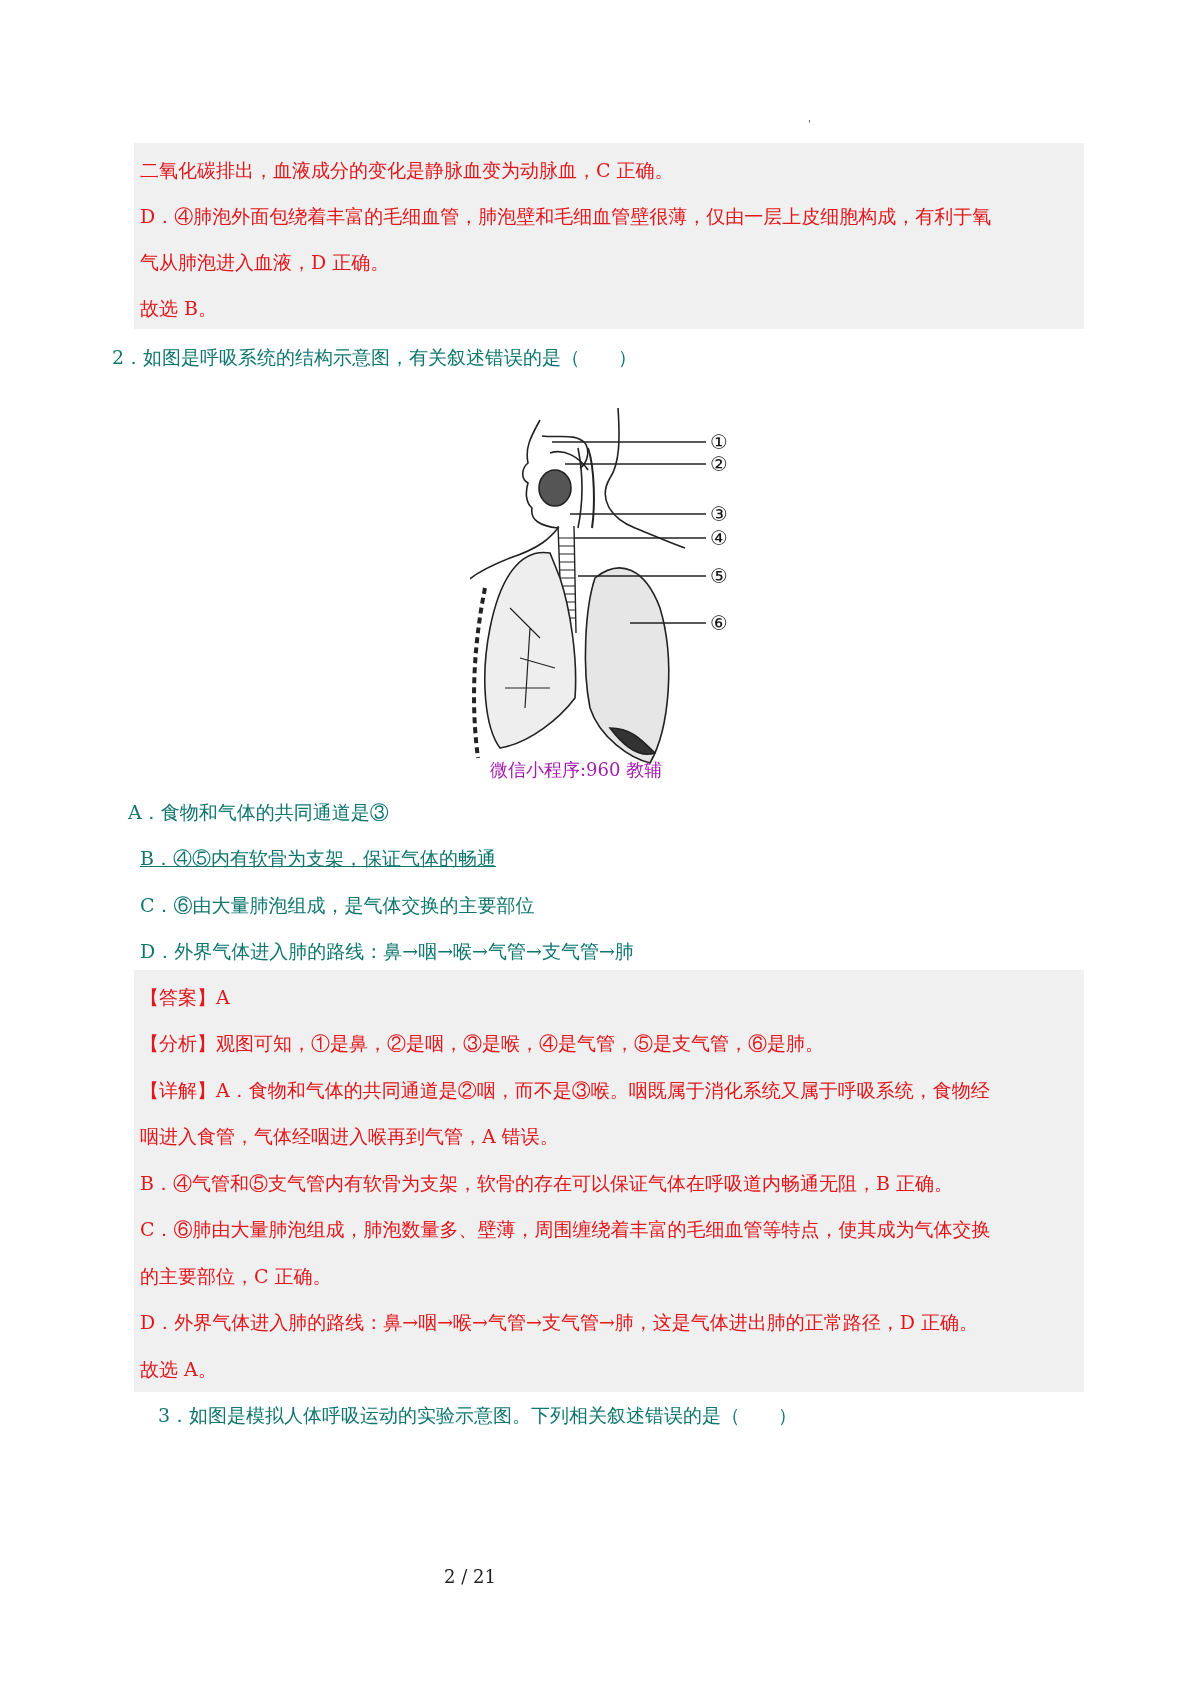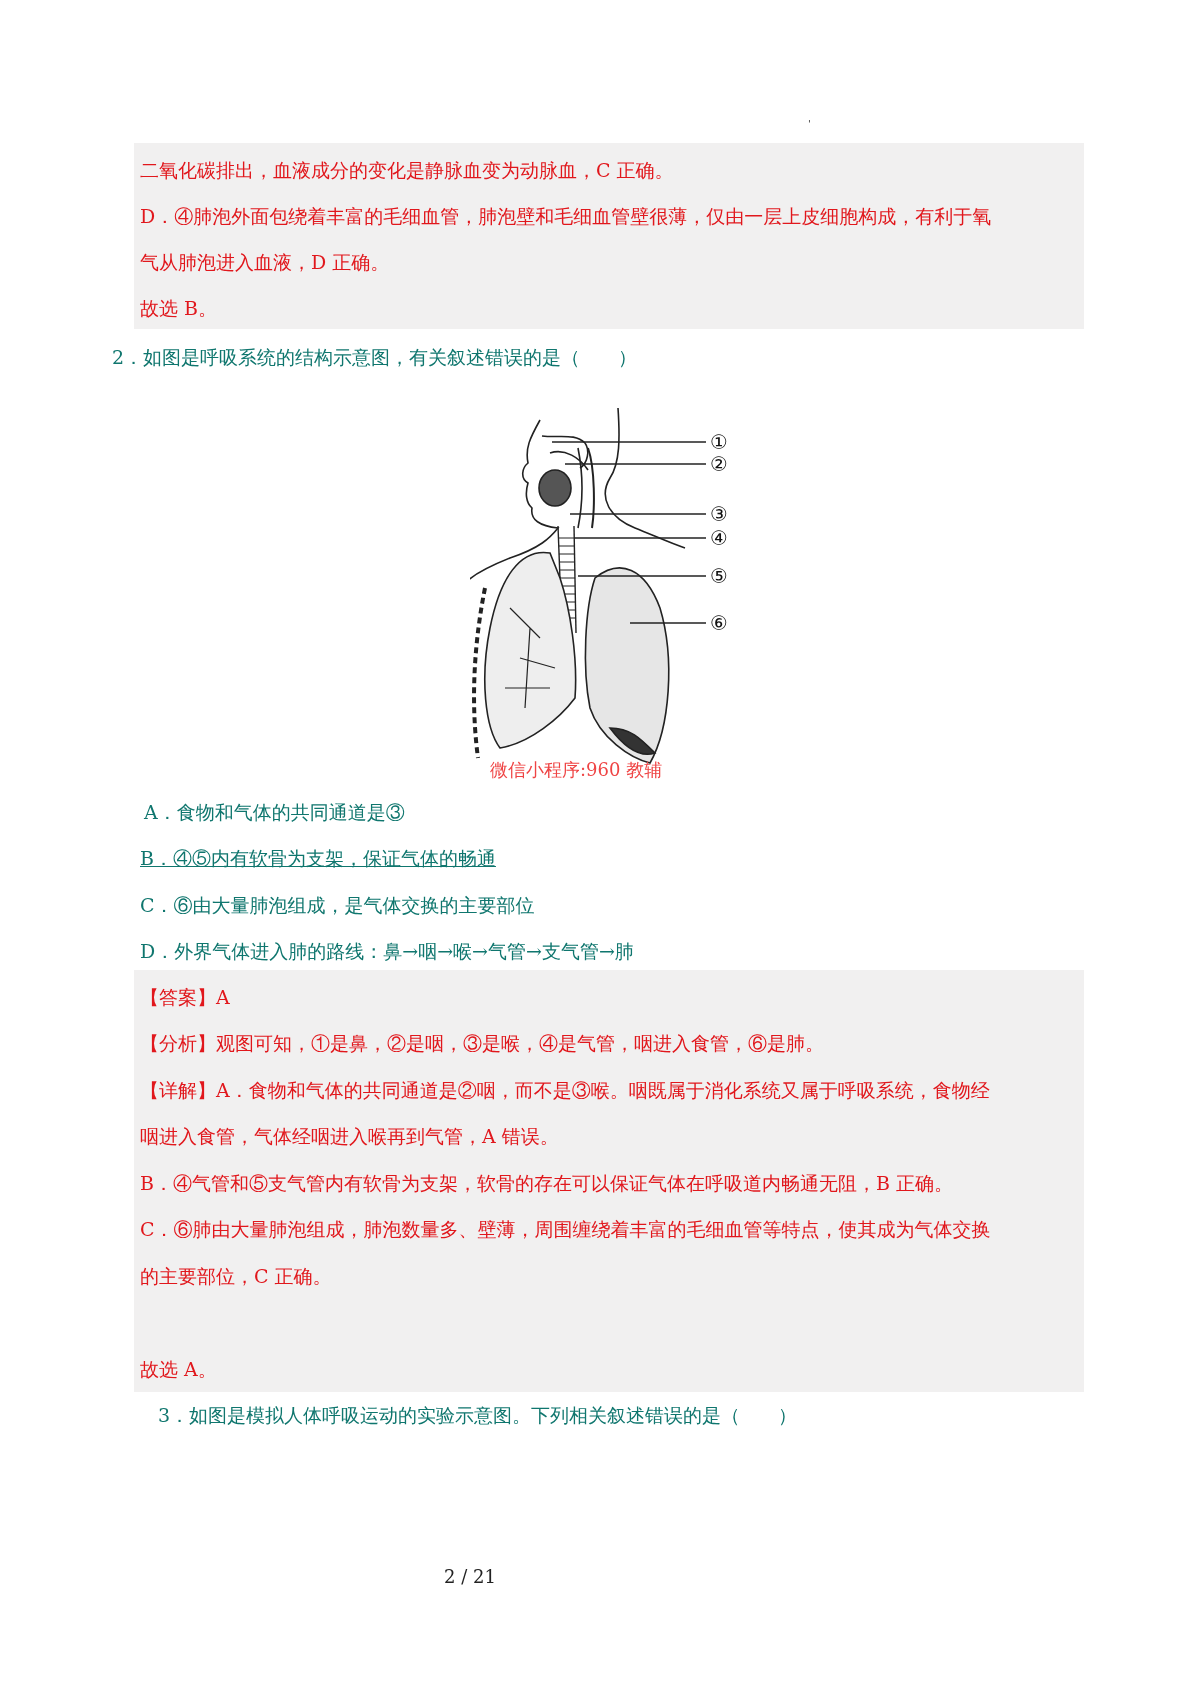--- a/index.html
+++ b/index.html
@@ -5,21 +5,21 @@
   html, body { margin:0; padding:0; background:#fff; }
   body { width:1190px; height:1683px; position:relative; font-family:"DejaVu Serif","Liberation Serif",serif; color:#000; overflow:hidden; }
   .page { position:absolute; left:0; top:0; width:1190px; height:1683px; }
   .dot { position:absolute; left:808px; top:118px; font-size:10px; color:#333; }
   .shade { position:absolute; left:134px; width:950px; background:#f1f0f0; }
   .line { position:absolute; font-size:19px; line-height:24px; white-space:nowrap; }
   .red { color:#e1171c; }
   .blk { color:#0f766e; }
   .figure { position:absolute; left:470px; top:408px; width:320px; height:380px; }
   .pageno { position:absolute; left:0; width:940px; top:1566px; text-align:center; font-size:18px; color:#222; }
-  .watermark { position:absolute; left:490px; top:758px; font-size:18px; color:#ef4444; }
+  .watermark { position:absolute; left:490px; top:758px; font-size:18px; color:#a21caf; }
 </style>
 </head>
 <body>
 
 <div class="page">
   <div class="dot">'</div>
 
   <div class="shade" style="top:143px;height:186px;"></div>
   <div class="line red" style="left:140px;top:158px;">二氧化碳排出，血液成分的变化是静脉血变为动脉血，C 正确。</div>
   <div class="line red" style="left:140px;top:204px;">D．④肺泡外面包绕着丰富的毛细血管，肺泡壁和毛细血管壁很薄，仅由一层上皮细胞构成，有利于氧</div>
@@ -79,31 +79,32 @@
         <text x="240" y="63">②</text>
         <text x="240" y="113">③</text>
         <text x="240" y="137">④</text>
         <text x="240" y="175">⑤</text>
         <text x="240" y="222">⑥</text>
       </g>
     </svg>
   </div>
   <div class="watermark">微信小程序:960 教辅</div>
 
-  <div class="line blk" style="left:144px;top:800px;">A．食物和气体的共同通道是③</div>
+  <div class="line blk" style="left:128px;top:800px;">A．食物和气体的共同通道是③</div>
   <div class="line blk" style="left:140px;top:846px;text-decoration:underline;">B．④⑤内有软骨为支架，保证气体的畅通</div>
   <div class="line blk" style="left:140px;top:893px;">C．⑥由大量肺泡组成，是气体交换的主要部位</div>
   <div class="line blk" style="left:140px;top:939px;">D．外界气体进入肺的路线：鼻→咽→喉→气管→支气管→肺</div>
 
   <div class="shade" style="top:970px;height:422px;"></div>
   <div class="line red" style="left:140px;top:985px;">【答案】A</div>
-  <div class="line red" style="left:140px;top:1031px;">【分析】观图可知，①是鼻，②是咽，③是喉，④是气管，咽进入食管，⑥是肺。</div>
+  <div class="line red" style="left:140px;top:1031px;">【分析】观图可知，①是鼻，②是咽，③是喉，④是气管，⑤是支气管，⑥是肺。</div>
   <div class="line red" style="left:140px;top:1078px;">【详解】A．食物和气体的共同通道是②咽，而不是③喉。咽既属于消化系统又属于呼吸系统，食物经</div>
   <div class="line red" style="left:140px;top:1171px;">B．④气管和⑤支气管内有软骨为支架，软骨的存在可以保证气体在呼吸道内畅通无阻，B 正确。</div>
   <div class="line red" style="left:140px;top:1124px;">咽进入食管，气体经咽进入喉再到气管，A 错误。</div>
   <div class="line red" style="left:140px;top:1217px;">C．⑥肺由大量肺泡组成，肺泡数量多、壁薄，周围缠绕着丰富的毛细血管等特点，使其成为气体交换</div>
   <div class="line red" style="left:140px;top:1264px;">的主要部位，C 正确。</div>
+  <div class="line red" style="left:140px;top:1310px;">D．外界气体进入肺的路线：鼻→咽→喉→气管→支气管→肺，这是气体进出肺的正常路径，D 正确。</div>
   <div class="line red" style="left:140px;top:1357px;">故选 A。</div>
 
   <div class="line blk" style="left:112px;top:1403px;margin-left:46px;">3．如图是模拟人体呼吸运动的实验示意图。下列相关叙述错误的是（　　）</div>
 
   <div class="pageno">2 / 21</div>
 </div>
 
 </body></html>

